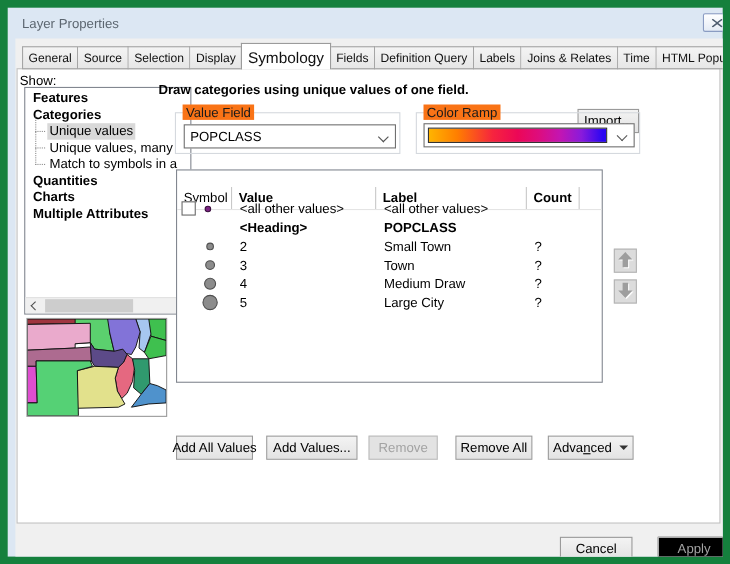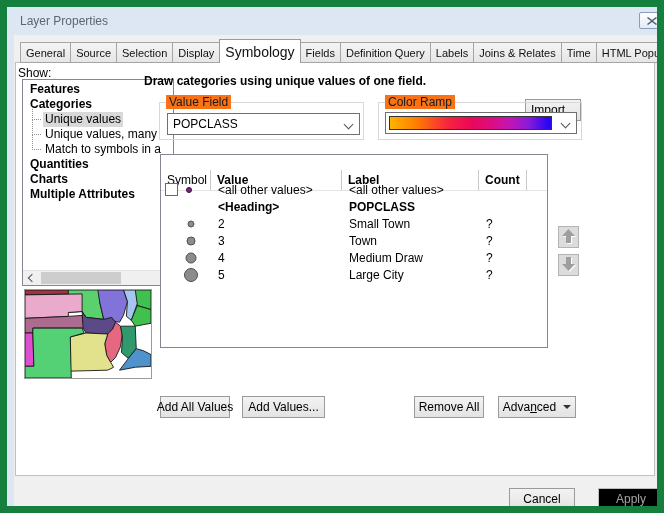--- a/index.html
+++ b/index.html
@@ -316,20 +316,21 @@
       <div class="updown-btn ud-down">
         <span>
           <svg width="15" height="16" viewBox="0 0 15 16">
               <path d="M7.5 15 L1 8 H5 V1 H10 V8 H14 Z" fill="#9e9e9e"></path>
             </svg>
         </span>
       </div>
 
       <button class="btn act-btn b-addall">Add All Values</button>
       <button class="btn act-btn b-add">Add Values...</button>
+      <button class="btn act-btn b-remove">Remove</button>
       <button class="btn act-btn b-removeall">Remove All</button>
       <button class="btn act-btn b-advanced">
         <span>Adva</span>
           <span class="u">n</span>
           <span>ced</span>
         <span class="menu-arrow"></span>
       </button>
 
     </div>
 

